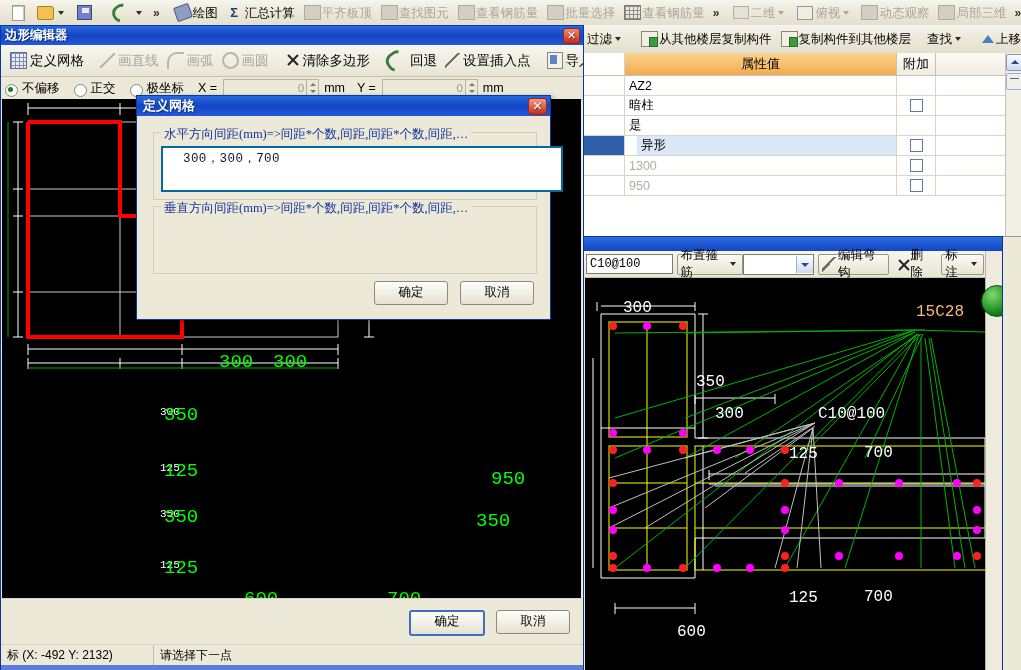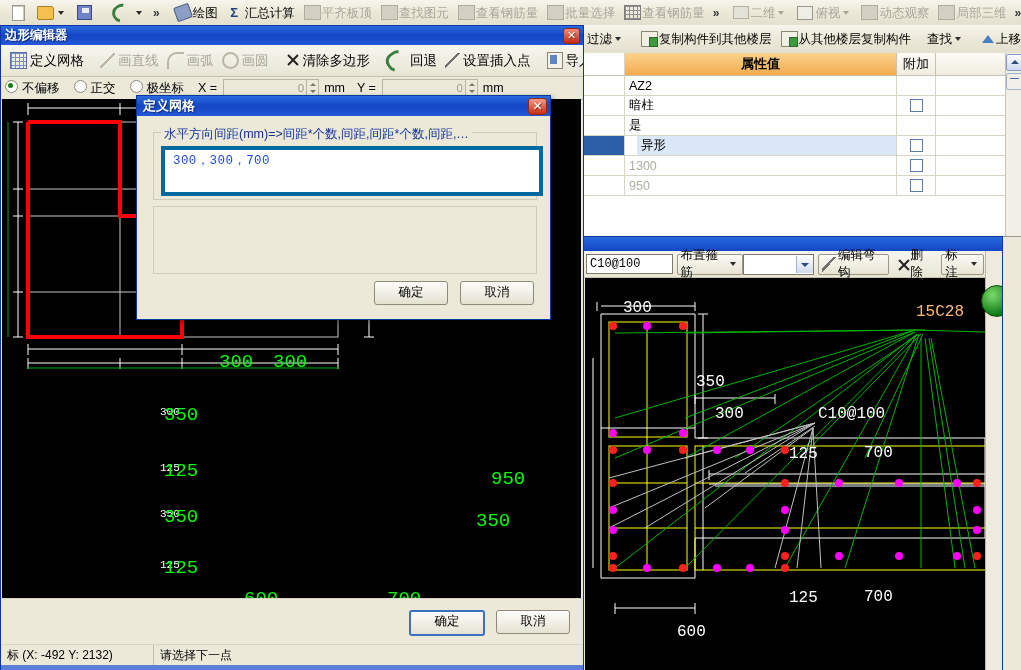--- a/index.html
+++ b/index.html
@@ -56,21 +56,21 @@
     position:absolute;left:583px;top:25px;width:438px;height:28px;
     background:linear-gradient(to bottom,#f6f5ee 0%,#ece9d8 48%,#e3e0cf 100%);
     border-bottom:1px solid #c6c2ad;display:flex;align-items:center;overflow:hidden;
   }
   
   #prop-panel{position:absolute;left:583px;top:53px;width:438px;height:183px;background:#fff;
       border-left:1px solid #9a9a8e;border-bottom:1px solid #9a9a8e;overflow:hidden;}
   #prop-head{display:flex;height:22px;border-bottom:1px solid #c7c3b2;}
   .ph{font-size:13px;display:flex;align-items:center;justify-content:center;
       background:linear-gradient(to bottom,#fdfbf6,#efece0);border-right:1px solid #c7c3b2;}
-  .ph.orange{background:linear-gradient(to bottom,#fbd38f,#f2ab4e);color:#000;font-weight:bold;}
+  .ph.orange{background:linear-gradient(to bottom,#fbd38f,#f2ab4e);color:#000;font-weight:normal;}
   .prow{display:flex;height:19px;border-bottom:1px solid #d9d5c6;font-size:12.5px;}
   .pc-idx{width:40px;border-right:1px solid #d9d5c6;background:#fff;}
   .pc-val{flex:1;border-right:1px solid #d9d5c6;padding-left:4px;display:flex;align-items:center;
       overflow:hidden;white-space:nowrap;}
   .pc-chk{width:38px;display:flex;align-items:center;justify-content:center;border-right:1px solid #d9d5c6;}
   .pc-rest{width:86px;background:#fff;}
   .cbox{width:11px;height:11px;border:1px solid #5a7ca8;background:#fff;}
   .prow.sel .pc-idx{background:#2c5fa8;}
   .prow.sel .pc-val{background:#dae7f6;margin-left:12px;}
   .prow.gray .pc-val{color:#b0aea2;}
@@ -109,21 +109,21 @@
   .ico-x:before{transform:rotate(45deg);}.ico-x:after{transform:rotate(-45deg);}
   .ico-back{width:15px;height:14px;margin-right:3px;border:3px solid #3c7d3c;border-right-color:transparent;
      border-bottom-color:transparent;border-radius:9px;transform:rotate(-35deg);}
   .ico-ins{width:15px;height:15px;margin-right:3px;background:linear-gradient(to bottom right,transparent 40%,#6f6f6f 40%,#6f6f6f 52%,transparent 52%);}
   .ico-imp{width:14px;height:15px;margin-right:3px;background:#f4f2e6;border:1px solid #8a8775;position:relative;}
   .ico-imp:after{content:"";position:absolute;left:2px;top:2px;width:7px;height:9px;background:#5f85c8;}
   #poly-opts{height:22px;background:#ece9d8;border-bottom:1px solid #c6c2ad;display:flex;align-items:center;
      font-size:12.5px;padding-left:4px;}
   .radio{width:11px;height:11px;border-radius:50%;border:1px solid #8a8878;background:#fff;margin-right:4px;position:relative;}
   .radio.on:after{content:"";position:absolute;left:2px;top:2px;width:5px;height:5px;border-radius:50%;background:#168016;}
-  .opt{display:flex;align-items:flex-start;margin-right:14px;}
+  .opt{display:flex;align-items:flex-end;margin-right:14px;}
   .numbox{width:80px;height:16px;background:#ece9d8;border:1px solid #b9b5a5;display:flex;align-items:center;
      justify-content:flex-end;padding-right:2px;color:#9e9b8d;font-size:11.5px;}
   .spin{width:11px;height:16px;background:#ece9d8;border:1px solid #b9b5a5;border-left:none;position:relative;}
   .spin:before,.spin:after{content:"";position:absolute;left:3px;width:0;height:0;border-left:3px solid transparent;border-right:3px solid transparent;}
   .spin:before{top:3px;border-bottom:3px solid #7b7868;}
   .spin:after{bottom:3px;border-top:3px solid #7b7868;}
 
   #cad-left{position:absolute;left:1px;top:73px;width:579px;height:526px;background:#000;overflow:hidden;}
   #poly-foot{position:absolute;left:0;bottom:26px;width:582px;height:46px;background:#ece9d8;
      border-top:1px solid #d8d4c4;}
@@ -138,23 +138,23 @@
   
   #dlg{position:absolute;left:136px;top:95px;width:413px;height:223px;background:#ece9d8;
      border:1px solid #0a38a0;box-shadow:2px 2px 5px rgba(0,0,0,.35);}
   #dlg-title{height:20px;background:linear-gradient(to bottom,#2a6ae0 0%,#1346c4 50%,#2558d8 100%);
      display:flex;align-items:center;padding-left:6px;color:#fff;font-weight:bold;font-size:13px;
      text-shadow:1px 1px 1px rgba(0,0,0,.45);}
   #dlg-close{position:absolute;right:3px;top:2px;width:17px;height:15px;border-radius:3px;
      background:linear-gradient(to bottom,#f59a87,#c62d14);border:1px solid #8f2a17;color:#fff;
      font-size:12px;font-weight:bold;text-align:center;line-height:14px;}
   .grp{position:absolute;border:1px solid #c2bea f;border:1px solid #cfcbbb;}
-  .grp-lbl{position:absolute;background:#ece9d8;padding:0 3px;color:#12349c;font-size:12.5px;white-space:nowrap;}
-  .ta{position:absolute;background:#fff;border:4px solid #0369a1;font-size:12.5px;
-     font-family:"Liberation Mono","DejaVu Sans Mono",monospace;padding:2px 8px;color:#1d4ed8;letter-spacing:.4px;}
+  .grp-lbl{position:absolute;background:#ece9d8;padding:0 3px;color:#12349c;font-size:12.5px;white-space:nowrap;font-family:Liberation Serif, serif;}
+  .ta{position:absolute;background:#fff;border:2px solid #0369a1;font-size:12.5px;
+     font-family:"Liberation Mono","DejaVu Sans Mono",monospace;padding:2px 20px;color:#0f172a;letter-spacing:.4px;}
   .dbtn{position:absolute;width:72px;height:22px;background:linear-gradient(to bottom,#fdfdfa,#e4e1d1);
      border:1px solid #8d8a79;border-radius:3px;font-size:12.5px;text-align:center;line-height:21px;}
 
   
   #rebar-win{position:absolute;left:583px;top:236px;width:418px;height:434px;background:#ece9d8;
      border:1px solid #0a38a0;overflow:hidden;}
   #rebar-title{height:14px;background:linear-gradient(to bottom,#2a6ae0,#1346c4);}
   #rebar-tb{height:26px;background:linear-gradient(to bottom,#f7f6ef,#e8e5d4);border-bottom:1px solid #c6c2ad;
      display:flex;align-items:center;padding-left:2px;}
   .rtb-edit{height:18px;width:86px;background:#fff;border:1px solid #7f7c6c;font-size:12px;
@@ -256,25 +256,25 @@
 </div>
 
 <div id="app-toolbar-row2">
   <span class="tb-btn">
       <span class="tb-lbl">过滤</span>
       <span class="caret"></span>
     </span>
   <span class="tb-sep"></span>
   <span class="tb-btn">
       <span class="tb-ico ico-copy"></span>
+      <span class="tb-lbl">从其他楼层复制构件</span>
+    </span>
+  <span class="tb-btn">
+      <span class="tb-ico ico-copy"></span>
       <span class="tb-lbl">复制构件到其他楼层</span>
-    </span>
-  <span class="tb-btn">
-      <span class="tb-ico ico-copy"></span>
-      <span class="tb-lbl">从其他楼层复制构件</span>
     </span>
   <span class="tb-sep"></span>
   <span class="tb-btn">
       <span class="tb-lbl">查找</span>
       <span class="caret"></span>
     </span>
   <span class="tb-sep"></span>
   <span class="tb-btn">
       <span class="tb-ico ico-arrow-up"></span>
       <span class="tb-lbl">上移</span>
@@ -514,20 +514,21 @@
   <div id="dlg-title">
     <span>定义网格</span>
     <span id="dlg-close">✕</span>
   </div>
 
   <div class="grp" style="left:16px;top:36px;width:382px;height:66px"></div>
   <span class="grp-lbl" style="left:24px;top:30px">水平方向间距(mm)=&gt;间距*个数,间距,间距*个数,间距,…</span>
   <div class="ta" style="left:24px;top:50px;width:358px;height:38px">300，300，700</div>
 
   <div class="grp" style="left:16px;top:110px;width:382px;height:66px"></div>
+  <span class="grp-lbl" style="left:24px;top:104px">垂直方向间距(mm)=&gt;间距*个数,间距,间距*个数,间距,…</span>
 
   <span class="dbtn" style="left:237px;top:185px">确定</span>
   <span class="dbtn" style="left:323px;top:185px">取消</span>
 </div>
 
 <div id="rebar-win">
   <div id="rebar-title"></div>
   <div id="rebar-tb">
     <span class="rtb-edit">C10@100</span>
     <span class="rtb-combo">

